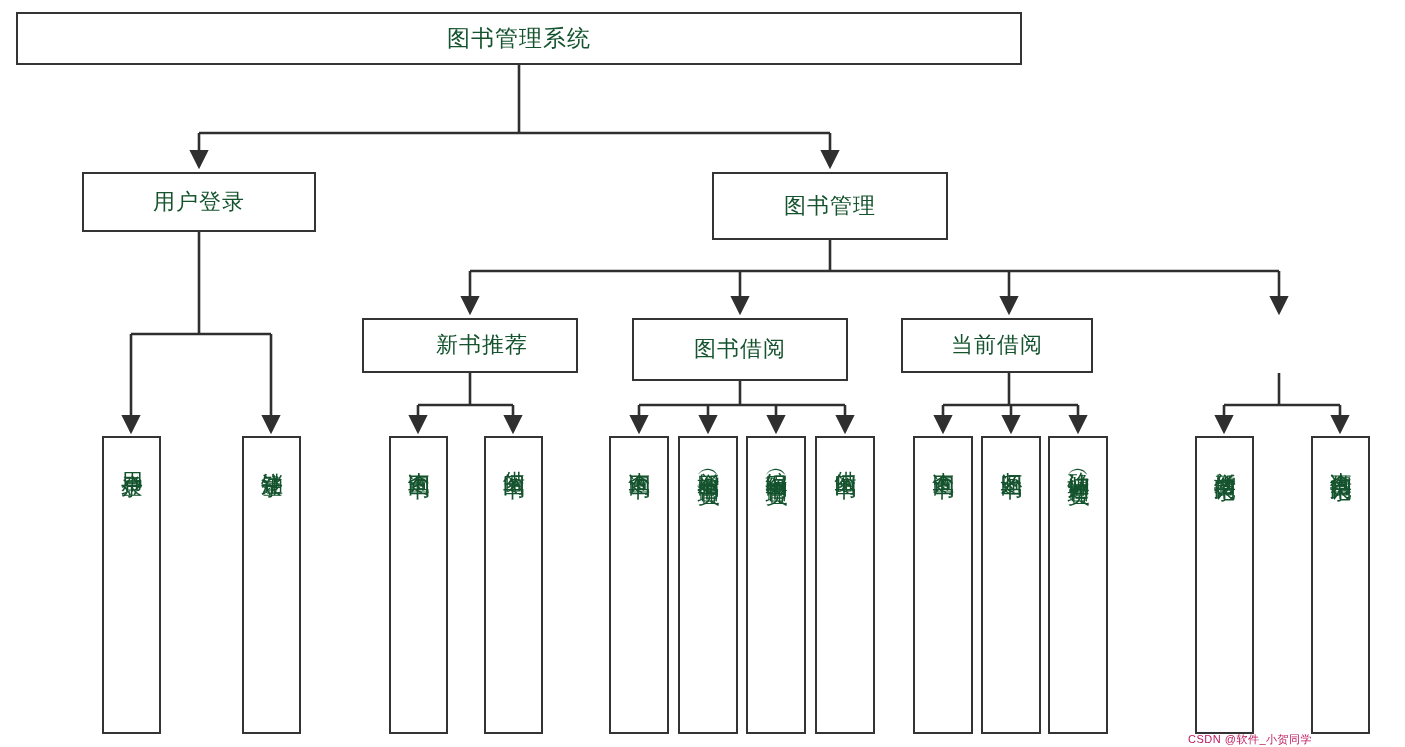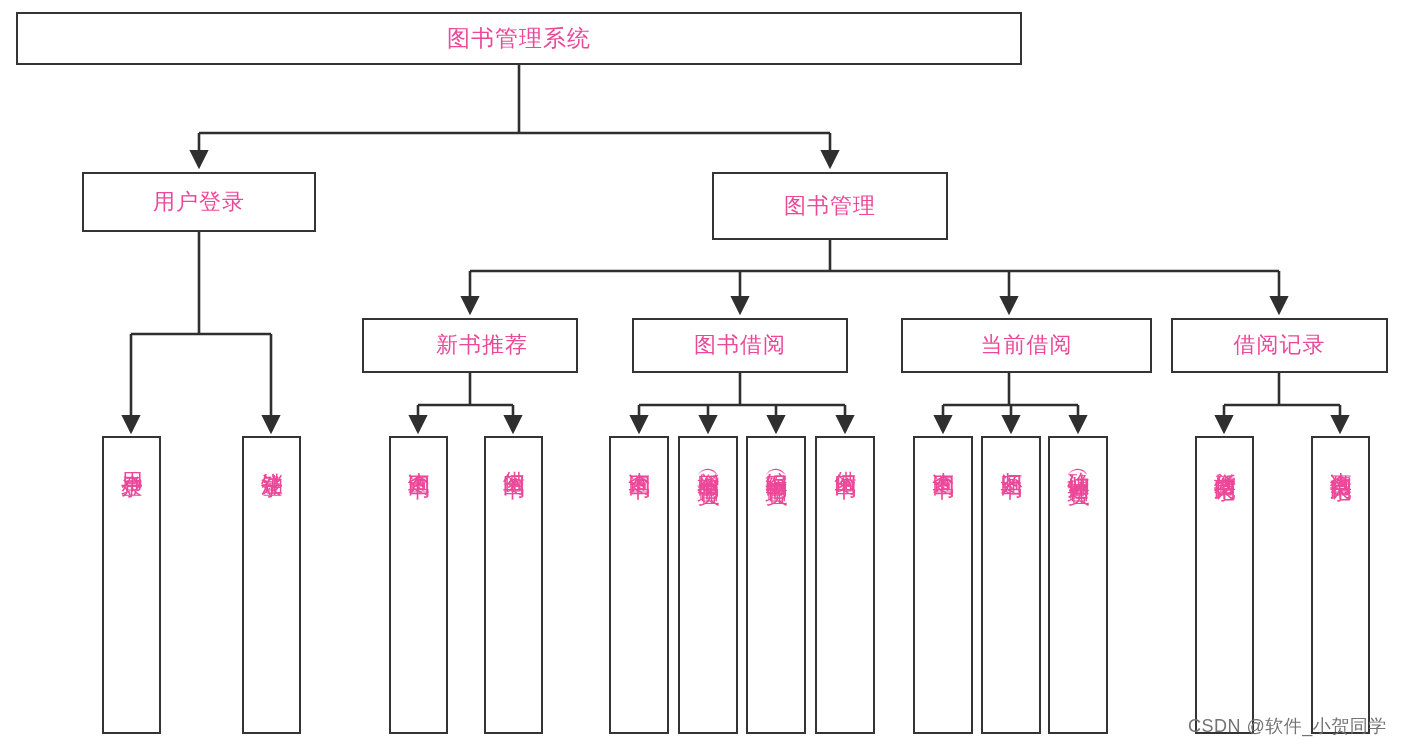--- a/index.html
+++ b/index.html
@@ -11,21 +11,21 @@
   #diagram-root{position:absolute;left:0;top:0;width:1405px;height:747px;}
   #edge-layer{position:absolute;left:0;top:0;width:1405px;height:747px;}
   .node{
     position:absolute;
     box-sizing:border-box;
     background:#ffffff;
     border:2.5px solid #343434;
     display:flex;
     align-items:center;
     justify-content:center;
-    color:#ec4899;
+    color:#14532d;
   }
   .node-h .label{
     font-size:22px;
     line-height:1.1;
     letter-spacing:1px;
     white-space:nowrap;
   }
   .node-v{
     align-items:flex-start;
     justify-content:center;
@@ -36,23 +36,23 @@
     text-orientation:upright;
     font-size:22px;
     line-height:1.22;
     letter-spacing:2px;
     white-space:normal;
     max-height:700px;
   }
   .node-root .label{font-size:23px;}
   #watermark{
     position:absolute;
-    left:1188px;top:714px;
-    font-size:18px;
-    color:#737373;
+    left:1188px;top:732px;
+    font-size:11px;
+    color:#be185d;
     letter-spacing:0.5px;
     white-space:nowrap;
     pointer-events:none;
     font-family:"Liberation Sans","DejaVu Sans",sans-serif;
   }
 </style>
 </head>
 <body>
 
 <div id="diagram-root">
@@ -114,28 +114,25 @@
   <div class="node node-h" style="left:82px;top:172px;width:234px;height:60px;">
     <span class="label">用户登录</span>
   </div>
   <div class="node node-h" style="left:712px;top:172px;width:236px;height:68px;">
     <span class="label">图书管理</span>
   </div>
 
   <div class="node node-h" style="left:362px;top:318px;width:216px;height:55px;padding-left:24px;">
     <span class="label">新书推荐</span>
   </div>
-  <div class="node node-h" style="left:632px;top:318px;width:216px;height:55px;justify-content:center;">
+  <div class="node node-h" style="left:632px;top:318px;width:216px;height:63px;justify-content:center;">
     <span class="label">图书借阅</span>
   </div>
-  <div class="node node-h" style="left:901px;top:318px;width:251px;height:55px;">
+  <div class="node node-h" style="left:901px;top:318px;width:192px;height:55px;">
     <span class="label">当前借阅</span>
-  </div>
-  <div class="node node-h" style="left:1171px;top:318px;width:217px;height:55px;">
-    <span class="label">借阅记录</span>
   </div>
 
   <div class="node node-v" style="left:102px;top:436px;width:59px;height:298px;">
     <span class="label">用户登录</span>
   </div>
   <div class="node node-v" style="left:242px;top:436px;width:59px;height:298px;">
     <span class="label">注销登录</span>
   </div>
 
   <div class="node node-v" style="left:389px;top:436px;width:59px;height:298px;">

